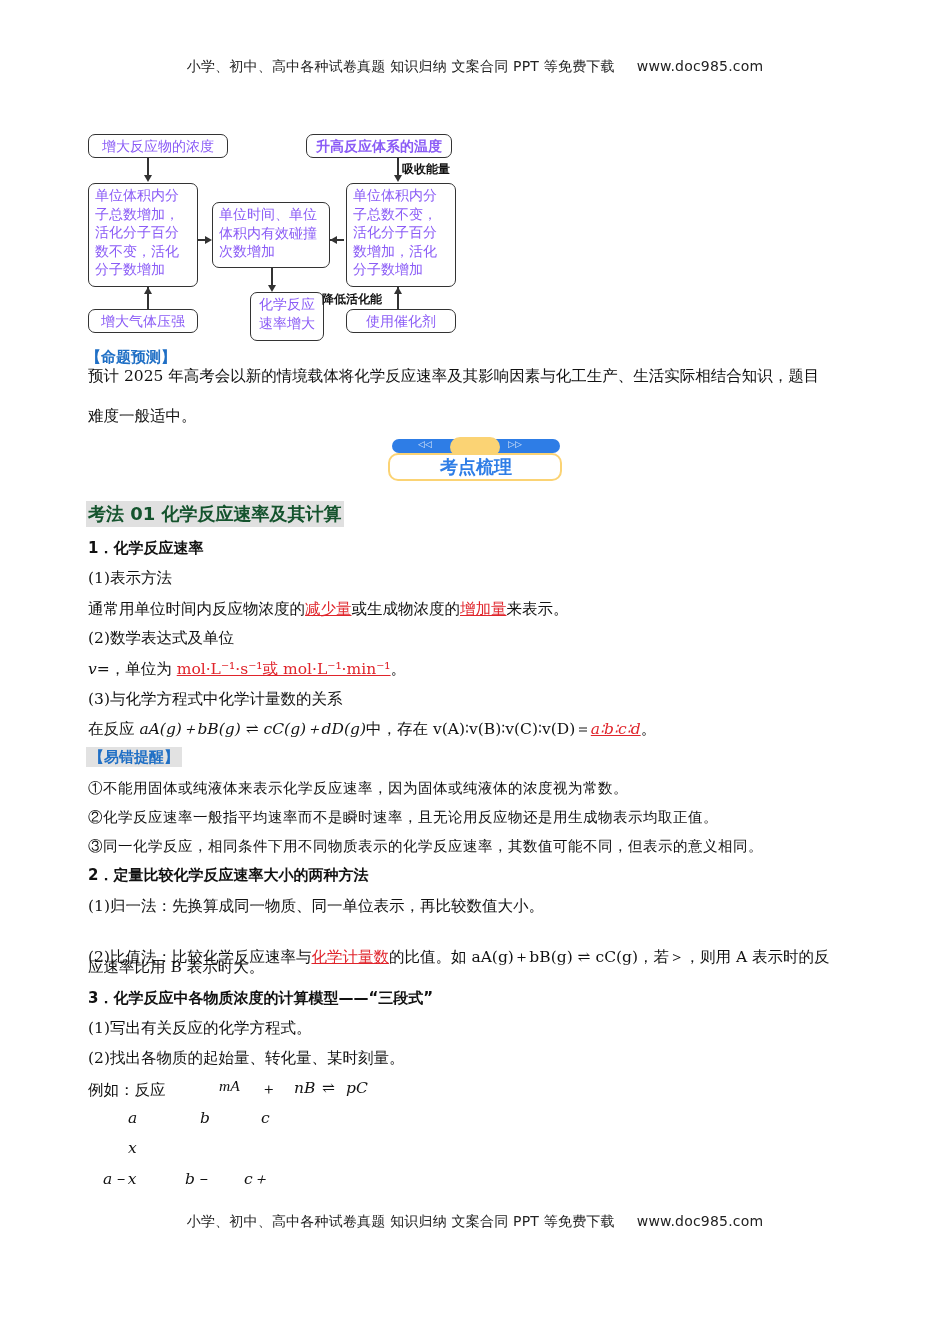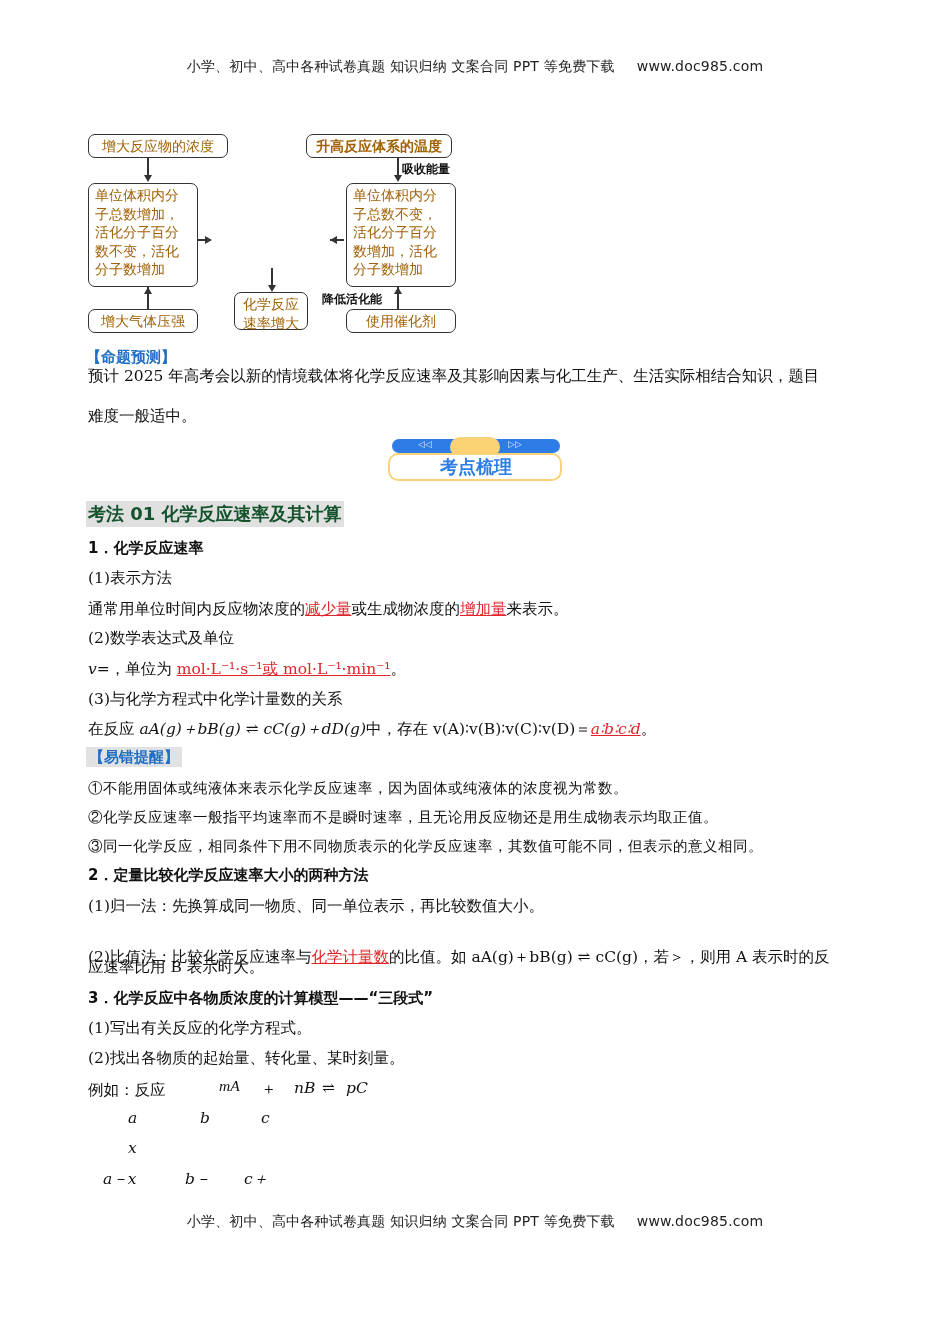--- a/index.html
+++ b/index.html
@@ -15,21 +15,21 @@
   }
   .hdr .url { margin-left: 22px; }
   .hdr-top { top: 58px; }
   .hdr-bot { top: 1213px; }
 
   
   .diagram { position: absolute; left: 84px; top: 130px; width: 386px; height: 210px; }
   .box {
     position: absolute; border: 1.5px solid #333; border-radius: 7px; background: #fff;
     font-family: "DejaVu Sans", "Liberation Sans", sans-serif; font-size: 14px;
-    line-height: 18.5px; color: #a16207; box-sizing: border-box; padding: 2px 6px;
+    line-height: 18.5px; color: #8b5cf6; box-sizing: border-box; padding: 2px 6px;
   }
   .box.single { text-align: center; white-space: nowrap; }
   .lbl { position: absolute; font-family: "DejaVu Sans", "Liberation Sans", sans-serif;
     font-size: 12px; color: #111; font-weight: bold; white-space: nowrap; }
   .line { position: absolute; background: #333; }
   .arr { position: absolute; width: 0; height: 0; }
   .arr.down { border-left: 4px solid transparent; border-right: 4px solid transparent; border-top: 7px solid #333; }
   .arr.up { border-left: 4px solid transparent; border-right: 4px solid transparent; border-bottom: 7px solid #333; }
   .arr.right { border-top: 4px solid transparent; border-bottom: 4px solid transparent; border-left: 7px solid #333; }
   .arr.left { border-top: 4px solid transparent; border-bottom: 4px solid transparent; border-right: 7px solid #333; }
@@ -75,36 +75,41 @@
     <div>单位体积内分</div>
       <div>子总数增加，</div>
       <div>活化分子百分</div>
       <div>数不变，活化</div>
       <div>分子数增加</div>
   </div>
 
   <div class="line" style="left:114px;top:109px;width:10px;height:1.5px;"></div>
   <div class="arr right" style="left:121px;top:106px;"></div>
 
+  <div class="box" style="left:128px;top:72px;width:118px;height:66px;">
+    <div>单位时间、单位</div>
+      <div>体积内有效碰撞</div>
+      <div>次数增加</div>
+  </div>
 
   <div class="line" style="left:246px;top:109px;width:14px;height:1.5px;"></div>
   <div class="arr left" style="left:246px;top:106px;"></div>
 
   <div class="box" style="left:262px;top:53px;width:110px;height:104px;">
     <div>单位体积内分</div>
       <div>子总数不变，</div>
       <div>活化分子百分</div>
       <div>数增加，活化</div>
       <div>分子数增加</div>
   </div>
 
   <div class="line" style="left:187px;top:138px;width:1.5px;height:19px;"></div>
   <div class="arr down" style="left:184px;top:155px;"></div>
 
-  <div class="box single" style="left:150px;top:162px;width:74px;height:38px;">
+  <div class="box single" style="left:166px;top:162px;width:74px;height:49px;">
     <div>化学反应</div>
       <div>速率增大</div>
   </div>
 
   <div class="line" style="left:63px;top:157px;width:1.5px;height:22px;"></div>
   <div class="arr up" style="left:60px;top:157px;"></div>
   <div class="box single" style="left:4px;top:179px;width:110px;height:24px;">增大气体压强</div>
 
   <div class="line" style="left:313px;top:157px;width:1.5px;height:22px;"></div>
   <div class="arr up" style="left:310px;top:157px;"></div>

